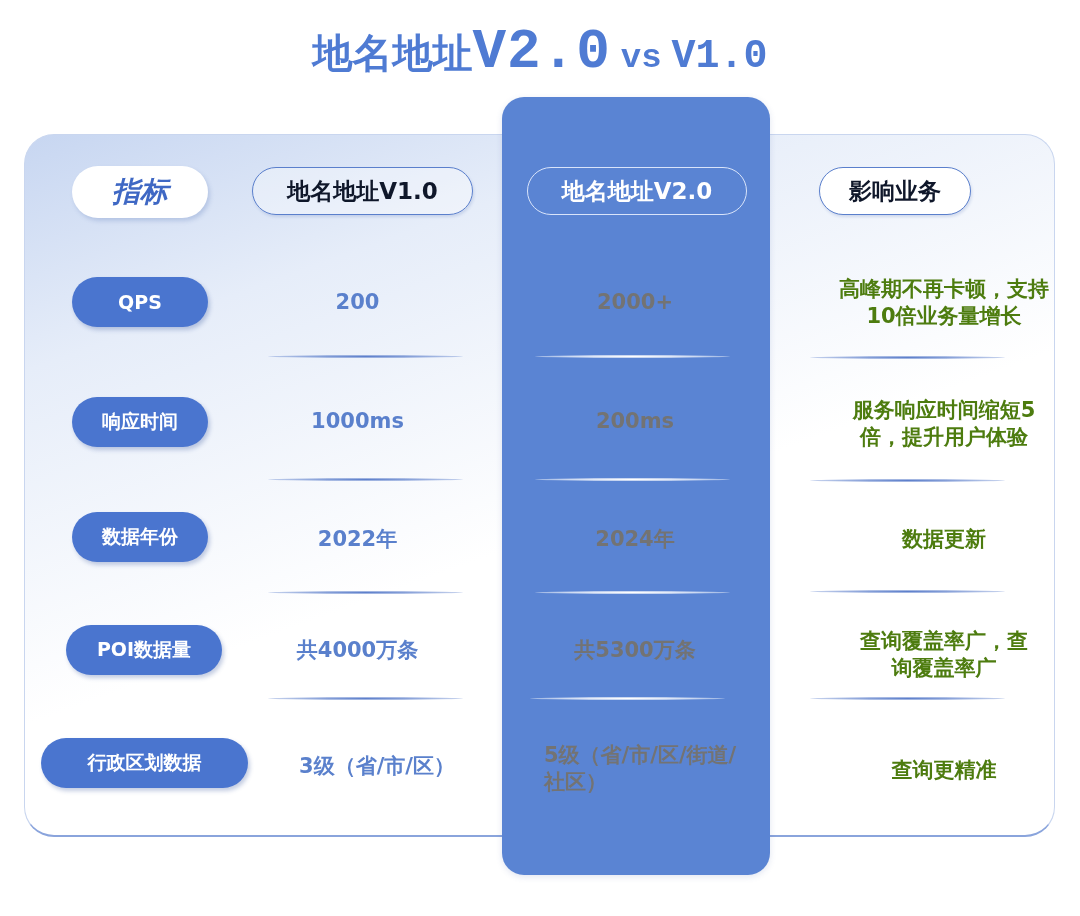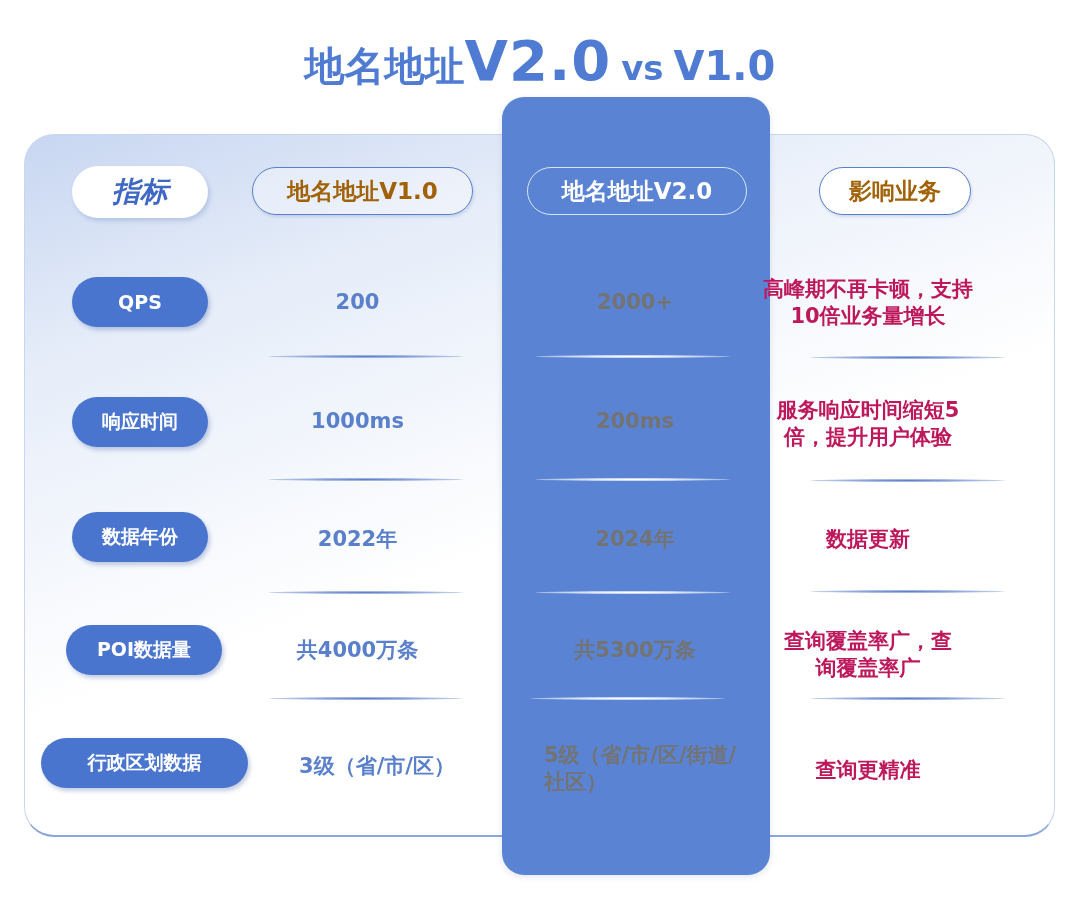--- a/index.html
+++ b/index.html
@@ -1,21 +1,21 @@
 <!DOCTYPE html>
 <html><head>
 <meta charset="utf-8">
 <style>
   * { box-sizing: border-box; margin: 0; padding: 0; }
   html, body { width: 1080px; height: 916px; background: #ffffff; overflow: hidden; }
   body { position: relative; font-family: "DejaVu Sans", "Liberation Sans", sans-serif; }
 
   .title {
-    position: absolute; left: 0; top: 28px; width: 1080px; text-align: center;
-    color: #4f7bd3; font-weight: bold; white-space: nowrap;
+    position: absolute; left: 0; top: 20px; width: 1080px; text-align: center;
+    color: #4f7bd3; font-weight: bold; white-space: nowrap; font-family: Liberation Mono, monospace;
   }
   .title .cn { font-size: 40px; vertical-align: baseline; }
   .title .big { font-size: 56px; letter-spacing: 1px; }
   .title .vs { font-size: 34px; margin: 0 10px 0 10px; }
   .title .v1 { font-size: 40px; }
 
   .card {
     position: absolute; left: 24px; top: 134px; width: 1031px; height: 703px;
     border-radius: 30px; border: 1.5px solid #c9d6ef;
     border-bottom: 2px solid #8aa4dc;
@@ -23,21 +23,21 @@
   }
   .highlight-col {
     position: absolute; left: 502px; top: 97px; width: 268px; height: 778px;
     border-radius: 22px; background: #5a84d3;
     box-shadow: 0 2px 6px rgba(60,90,160,0.15);
   }
 
   .hdr-pill {
     position: absolute; height: 48px; border-radius: 24px;
     display: flex; align-items: center; justify-content: center;
-    font-weight: bold; font-size: 23px; color: #a16207;
+    font-weight: bold; font-size: 23px; color: #0f172a;
   }
   .hdr-metric { left: 72px; top: 166px; width: 136px; height: 52px; border-radius: 26px; background: #ffffff; color: #3f68c4; font-size: 28px; box-shadow: 2px 3px 4px rgba(80,110,180,0.25); font-style: italic; }
   .hdr-v1 { left: 252px; top: 167px; width: 221px; border: 1.5px solid #5a7fcc; background: rgba(255,255,255,0.35); box-shadow: 1px 2px 3px rgba(80,110,180,0.2); }
   .hdr-v2 { left: 527px; top: 167px; width: 220px; border: 1.5px solid #d9e4fa; color: #ffffff; background: transparent; text-align: right; }
   .hdr-impact { left: 819px; top: 167px; width: 152px; border: 1.5px solid #5a7fcc; background: #ffffff; box-shadow: 1px 2px 3px rgba(80,110,180,0.2); }
 
   .metric-pill {
     position: absolute; height: 50px; border-radius: 25px;
     background: #4a75cf; color: #ffffff; font-weight: bold; font-size: 19px;
     display: flex; align-items: center; justify-content: center;
@@ -45,21 +45,21 @@
     white-space: nowrap;
   }
 
   .cell {
     position: absolute; display: flex; align-items: center; justify-content: center;
     font-weight: bold; font-size: 21px; text-align: center; line-height: 1.3;
   }
   .cell.v1 { left: 250px; width: 215px; color: #5a80cc; }
   .cell.v2 { left: 520px; width: 230px; color: #737373; }
   .cell.v2.left { justify-content: flex-start; text-align: left; padding-left: 24px; }
-  .cell.imp { left: 743px; width: 250px; color: #be185d; }
+  .cell.imp { left: 819px; width: 250px; color: #4d7c0f; }
 
   .divider {
     position: absolute; height: 3px; border-radius: 50%;
     background: radial-gradient(ellipse at center, #5d7fcb 0%, rgba(93,127,203,0.6) 45%, rgba(93,127,203,0) 100%);
   }
   .divider.light {
     background: radial-gradient(ellipse at center, #ffffff 0%, rgba(255,255,255,0.7) 45%, rgba(255,255,255,0) 100%);
   }
 </style>
 </head>

